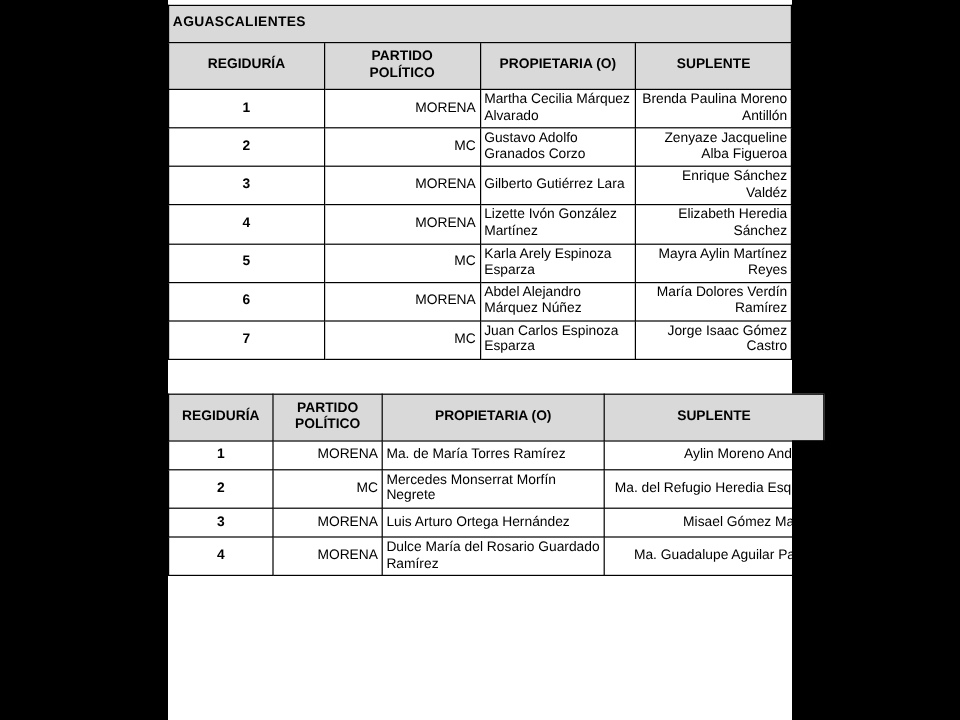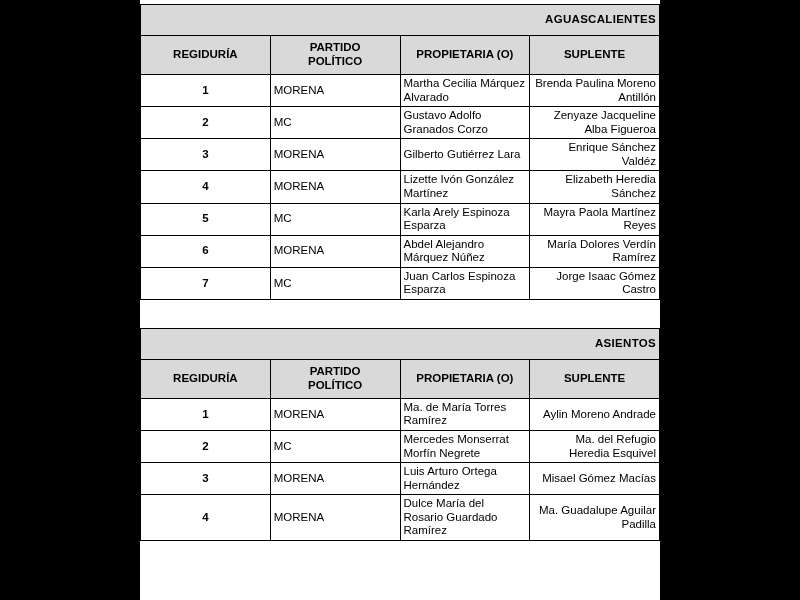--- a/index.html
+++ b/index.html
@@ -43,37 +43,37 @@
   table.tbl td, table.tbl th {
     border: 1px solid #000000;
     padding: 2px 3px;
     vertical-align: middle;
     font-size: 11.5px;
     line-height: 1.18;
     color: #000000;
   }
   .title-row td {
     background: #d9d9d9;
-    text-align: right;
+    text-align: left;
     font-weight: bold;
     font-size: 12.5px;
     letter-spacing: 0.3px;
     height: 26px;
     padding: 4px 3px;
   }
   .head-row td {
     background: #d9d9d9;
     text-align: center;
     font-weight: bold;
     font-size: 12px;
     height: 34px;
     padding: 3px 2px;
   }
   .c-num { width: 80px; text-align: center; font-weight: bold; }
-  .c-part { width: 84px; text-align: left; }
+  .c-part { width: 84px; text-align: right; }
   .c-prop { width: 178px; text-align: left; }
   .c-supl { width: 176px; text-align: right; }
   .row-cell { height: 19px; }
   .head-part { width: 84px; margin-left: 19px; }
 </style>
 </head>
 <body>
 
 <div class="page">
   <div class="sheet">
@@ -115,21 +115,21 @@
         <tr>
           <td class="c-num row-cell">4</td>
           <td class="c-part row-cell">MORENA</td>
           <td class="c-prop row-cell">Lizette Ivón González Martínez</td>
           <td class="c-supl row-cell">Elizabeth Heredia Sánchez</td>
         </tr>
         <tr>
           <td class="c-num row-cell">5</td>
           <td class="c-part row-cell">MC</td>
           <td class="c-prop row-cell">Karla Arely Espinoza Esparza</td>
-          <td class="c-supl row-cell">Mayra Paola Martínez Reyes</td>
+          <td class="c-supl row-cell">Mayra Aylin Martínez Reyes</td>
         </tr>
         <tr>
           <td class="c-num row-cell">6</td>
           <td class="c-part row-cell">MORENA</td>
           <td class="c-prop row-cell">Abdel Alejandro Márquez Núñez</td>
           <td class="c-supl row-cell">María Dolores Verdín Ramírez</td>
         </tr>
         <tr>
           <td class="c-num row-cell">7</td>
           <td class="c-part row-cell">MC</td>
@@ -138,23 +138,20 @@
         </tr>
       </tbody>
         </table>
     </div>
 
     <div class="gap"></div>
 
     <div class="block">
       <table class="tbl">
         <tbody>
-            <tr class="title-row">
-          <td colspan="4">ASIENTOS</td>
-        </tr>
         <tr class="head-row">
           <td class="c-num">REGIDURÍA</td>
           <td class="head-part">
             <div>PARTIDO</div>
             <div>POLÍTICO</div>
           </td>
           <td class="c-prop">PROPIETARIA (O)</td>
           <td class="c-supl">SUPLENTE</td>
         </tr>
         <tr>

